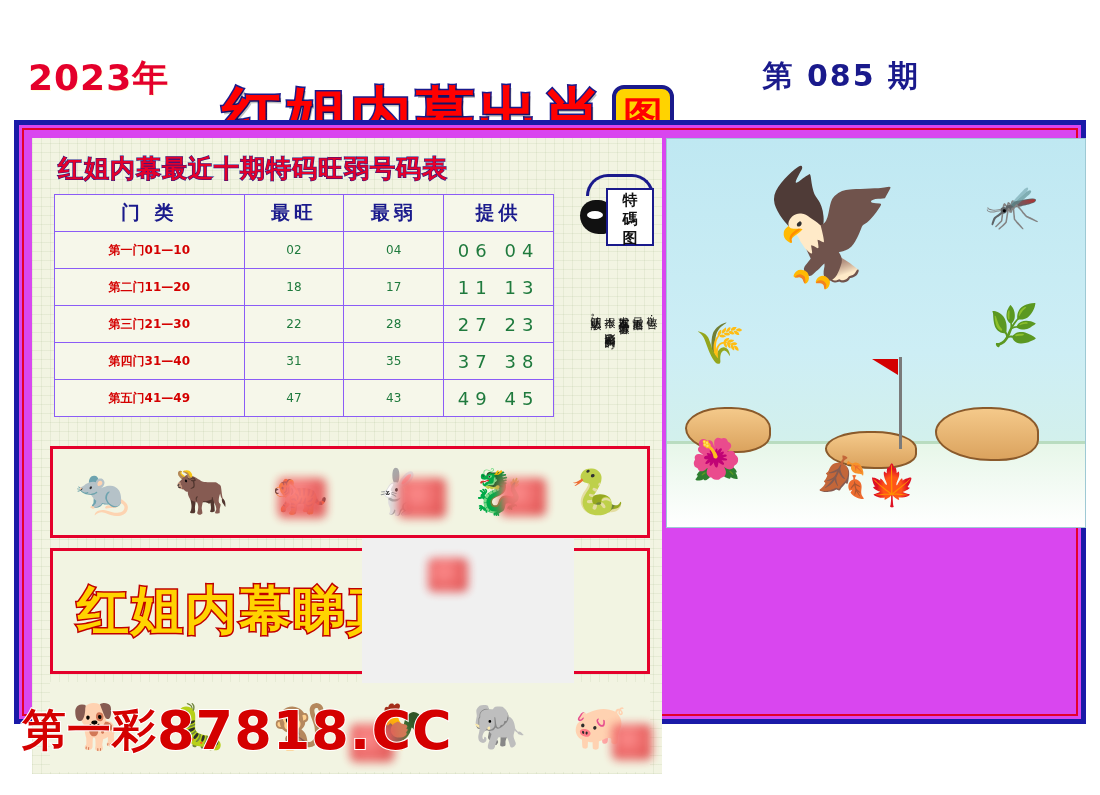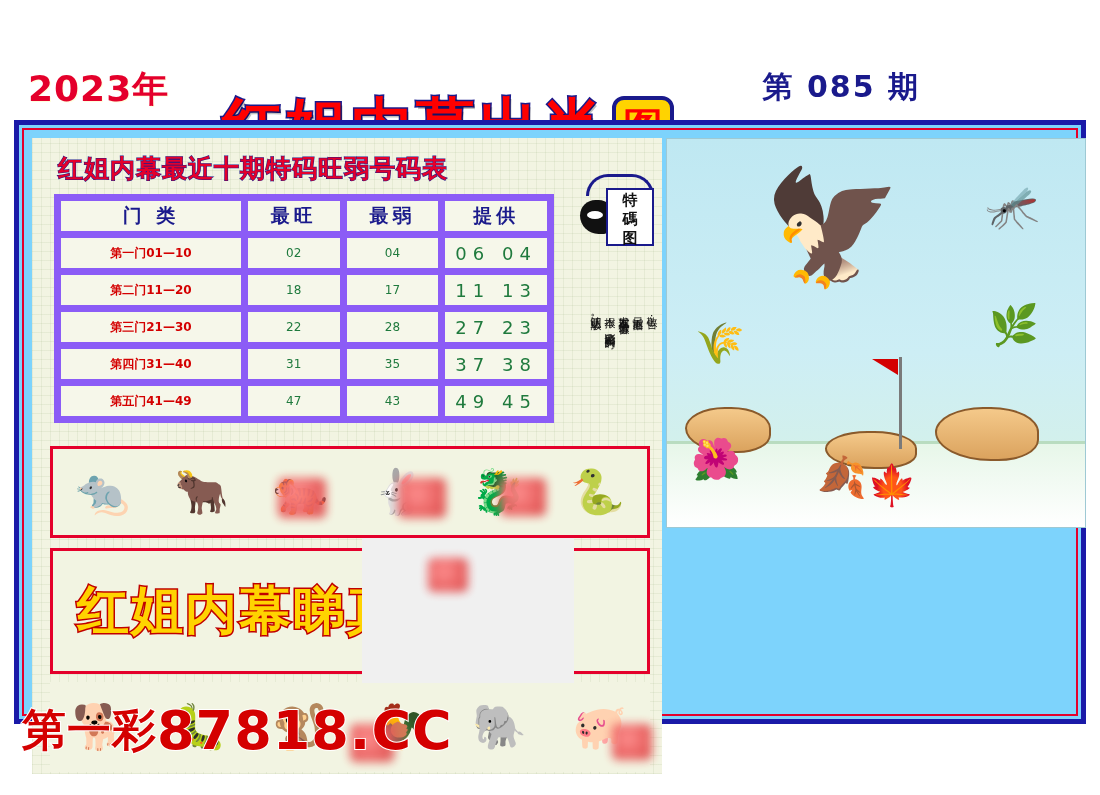--- a/index.html
+++ b/index.html
@@ -8,21 +8,21 @@
     width: 1100px; height: 795px;
     font-family: "DejaVu Sans", "Liberation Sans", sans-serif;
     background: #ffffff;
     overflow: hidden;
     position: relative;
   }
 
   
   .header {
     position: absolute;
-    left: 0; top: 15px;
+    left: 0; top: 4px;
     width: 956px; height: 118px;
     background: #ffffff;
     display: flex;
     align-items: center;
   }
   .year {
     position: absolute;
     left: 28px; top: 50px;
     font-size: 36px;
     font-weight: bold;
@@ -72,21 +72,21 @@
     font-family: "DejaVu Sans", sans-serif;
   }
   .issue .num { color: #1a1a8c; margin-top: 28px; }
 
   
   .frame {
     position: absolute;
     left: 14px; top: 120px;
     width: 1072px; height: 604px;
     border: 5px solid #1a1aa8;
-    background: #7dd3fc;
+    background: #d946ef;
   }
   .frame-inner {
     position: absolute;
     inset: 0;
     border: 2px solid #e4002b;
     margin: 3px;
   }
 
   
   .left-col {
@@ -112,21 +112,21 @@
   }
 
   table.main-table {
     position: absolute;
     left: 22px; top: 56px;
     width: 500px;
     border-collapse: collapse;
     background: #f6f7ea;
   }
   table.main-table th, table.main-table td {
-    border: 7px solid #8b5cf6;
+    border: 1px solid #8b5cf6;
     height: 37px;
     text-align: center;
     font-size: 18px;
     font-family: "DejaVu Sans", sans-serif;
   }
   table.main-table th {
     color: #1a1a8c;
     font-weight: bold;
     letter-spacing: 4px;
     font-size: 19px;

